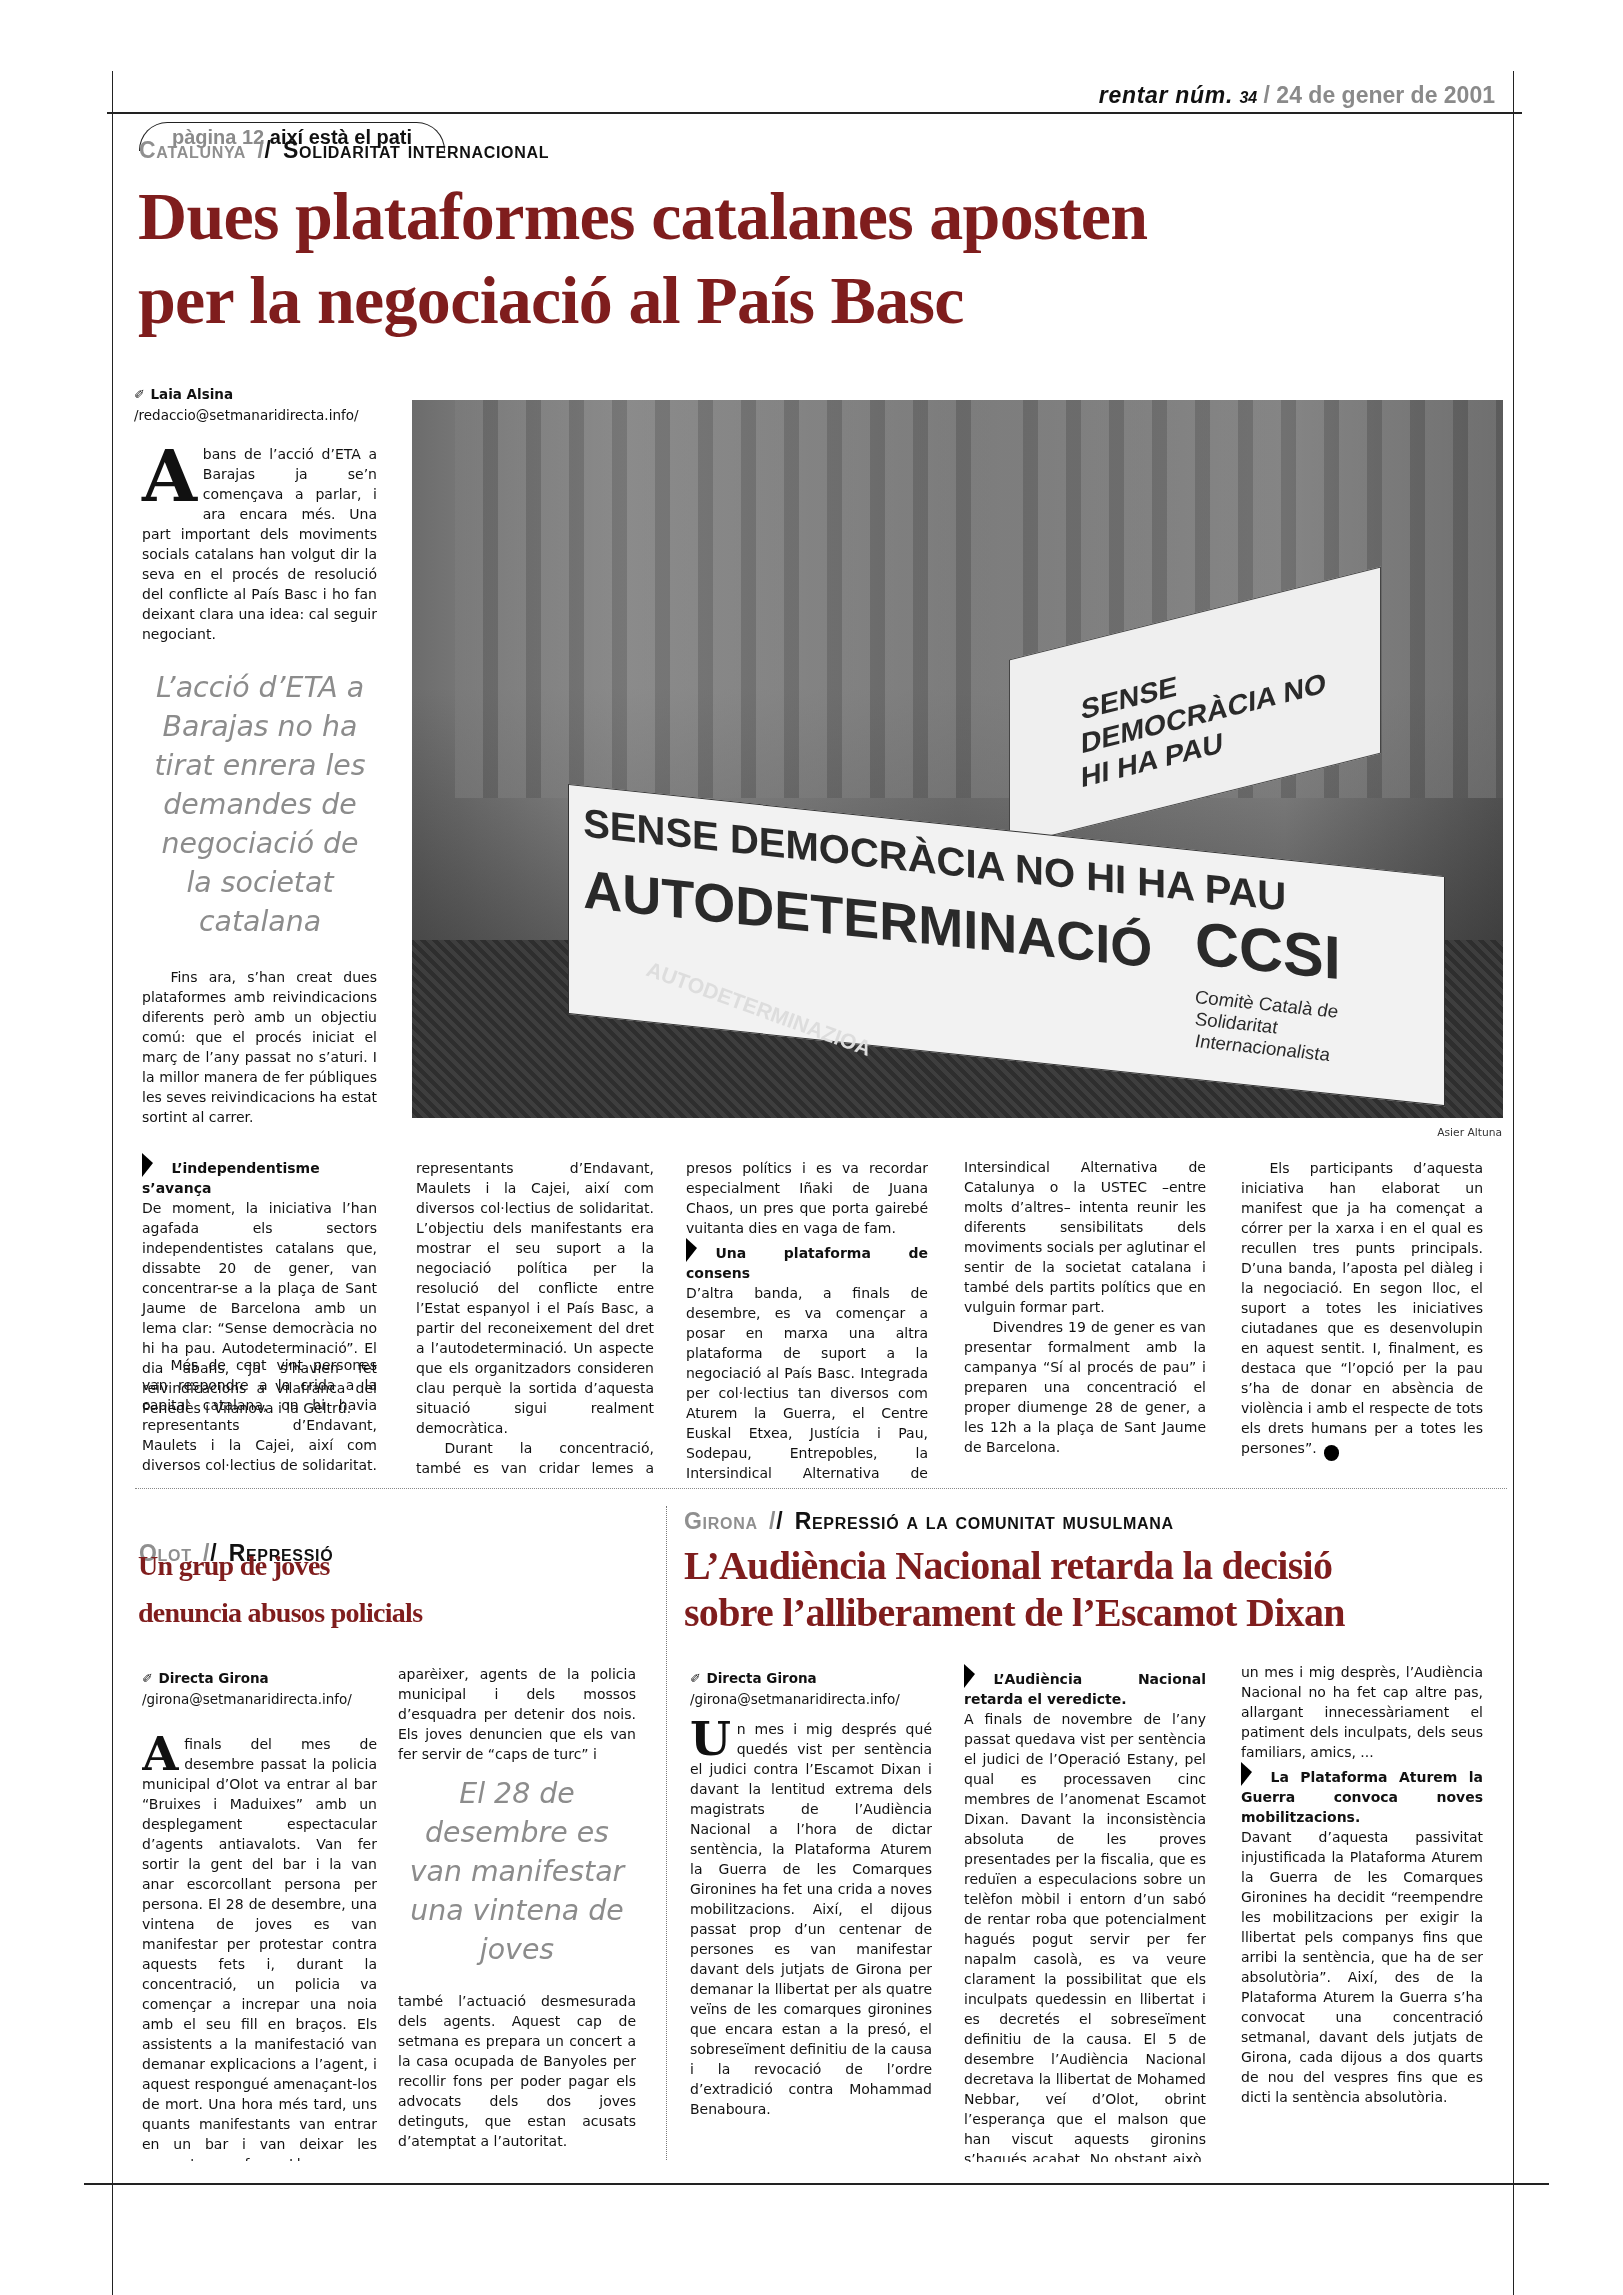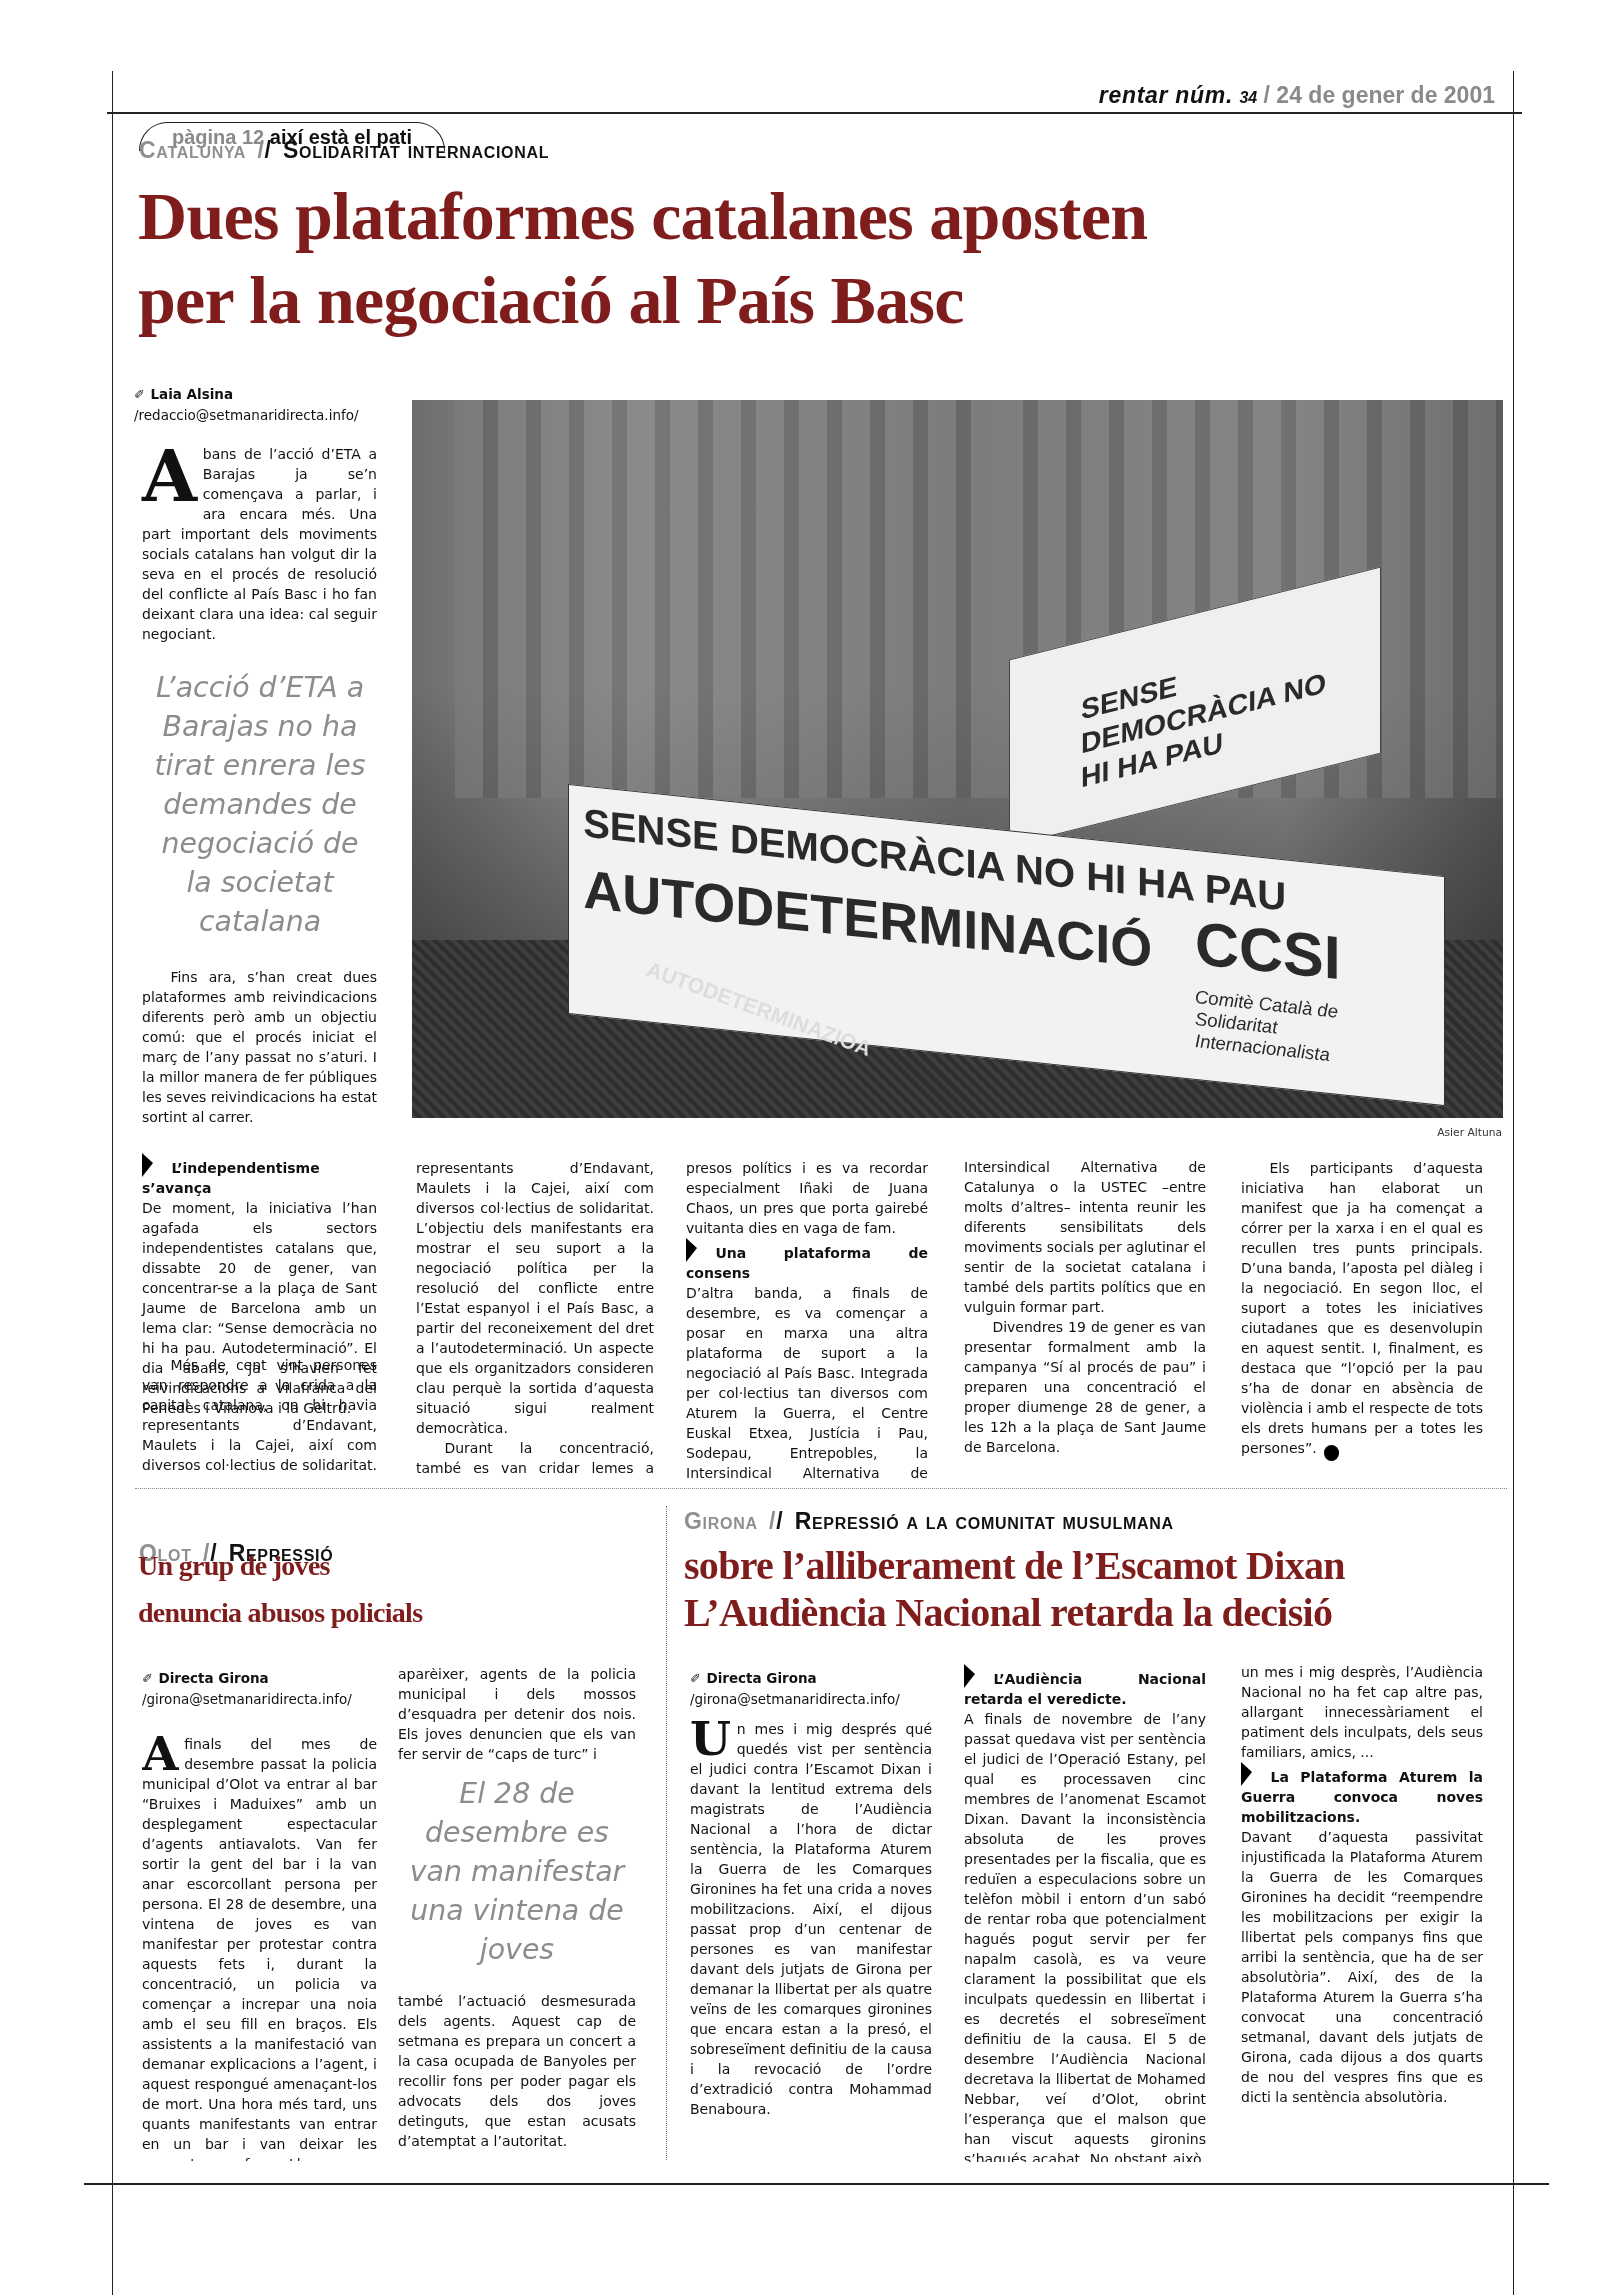--- a/index.html
+++ b/index.html
@@ -185,22 +185,22 @@
 <div class="col" style="left:398px; top:1991px; width:238px;">
   <p>també l’actuació desmesurada dels agents. Aquest cap de setmana es prepara un concert a la casa ocupada de Banyoles per recollir fons per poder pagar els advocats dels dos joves detinguts, que estan acusats d’atemptat a l’autoritat.</p>
 </div>
 
 <div class="kicker" style="left:684px; top:1508px; font-size:23px;">
   <span class="place">Girona</span>
   <span class="sep"><span style="color:#8f8f8f">/</span><b>/</b></span>
   <span>Repressió a la comunitat musulmana</span>
 </div>
 <div class="headline" style="left:684px; top:1542px; font-size:40px; line-height:47px;">
+  <div>L’Audiència Nacional retarda la decisió</div>
   <div>sobre l’alliberament de l’Escamot Dixan</div>
-  <div>L’Audiència Nacional retarda la decisió</div>
 </div>
 <div class="byline" style="left:690px; top:1668px;">
   <div><span class="icon">✐</span><span class="name">Directa Girona</span></div>
   <div>/girona@setmanaridirecta.info/</div>
 </div>
 <div class="col" style="left:690px; top:1719px; width:242px;">
   <p><span class="dropcap small">U</span><span>n mes i mig després qué quedés vist per sentència el judici contra l’Escamot Dixan i davant la lentitud extrema dels magistrats de l’Audiència Nacional a l’hora de dictar sentència, la Plataforma Aturem la Guerra de les Comarques Gironines ha fet una crida a noves mobilitzacions. Així, el dijous passat prop d’un centenar de persones es van manifestar davant dels jutjats de Girona per demanar la llibertat per als quatre veïns de les comarques gironines que encara estan a la presó, el sobreseïment definitiu de la causa i la revocació de l’ordre d’extradició contra Mohammad Benaboura.</span></p>
 </div>
 <div class="col" style="left:964px; top:1664px; width:242px; height:498px; overflow:hidden;">
   <p class="subhead" style="margin-top:0"><span class="tri"></span><span>L’Audiència Nacional retarda el veredicte.</span></p>

